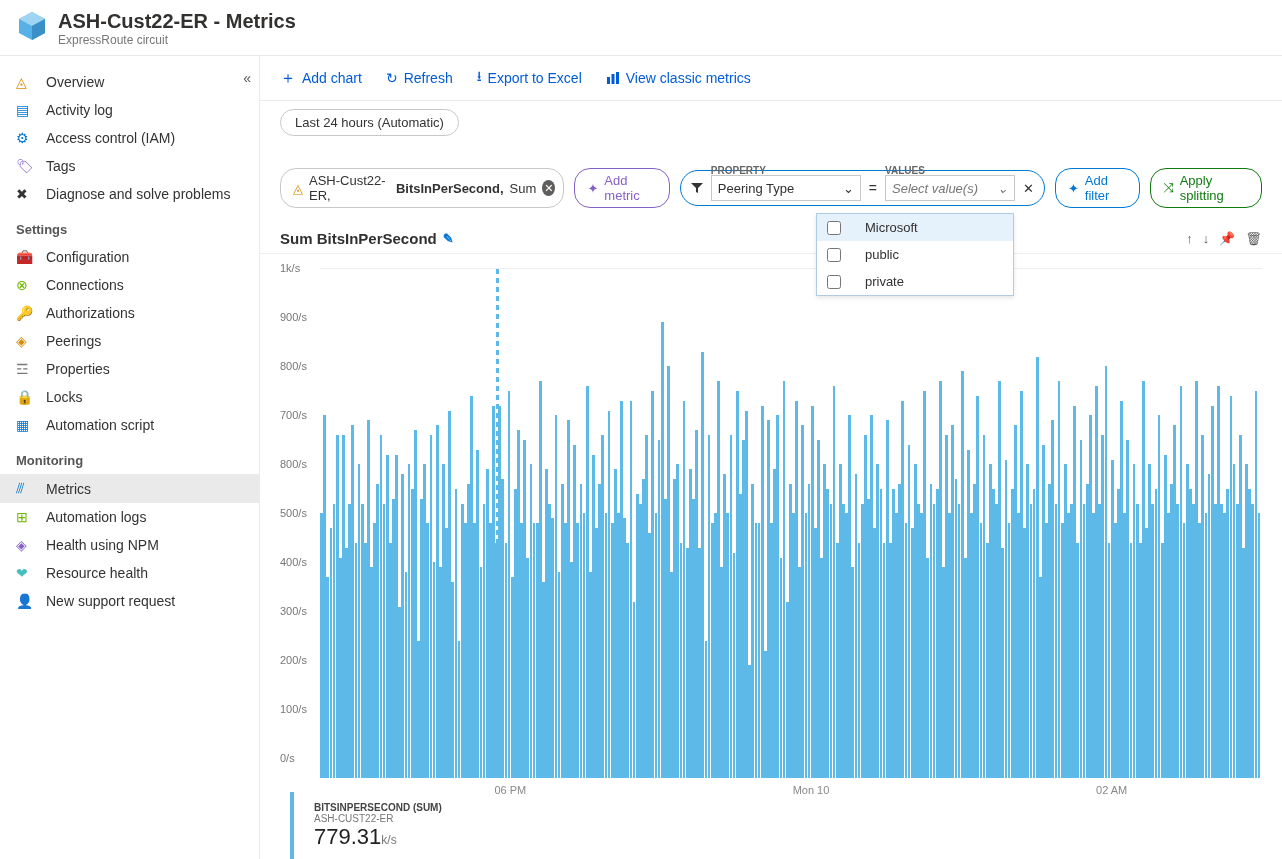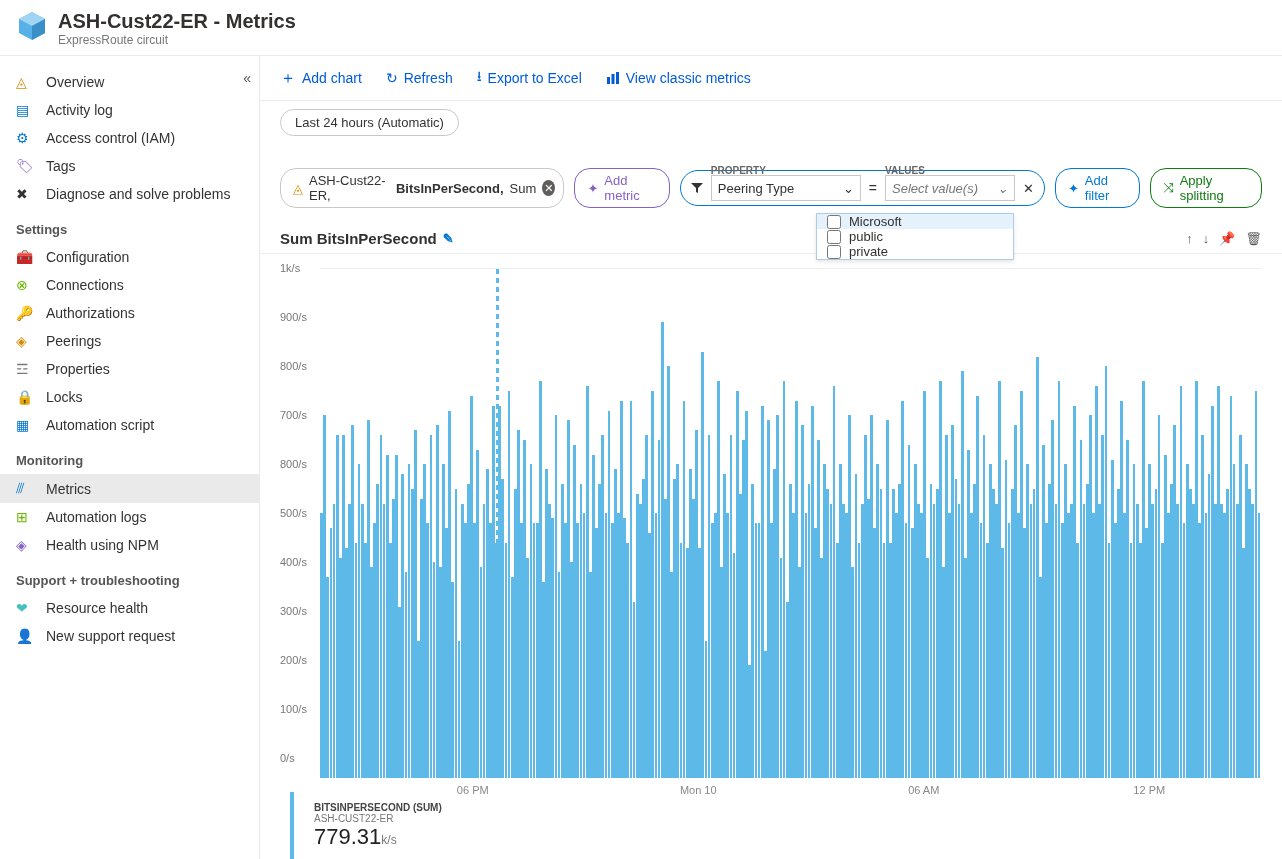--- a/index.html
+++ b/index.html
@@ -40,21 +40,21 @@
 .pill.green{border-color:#107c10;color:#107c10}
 .pill .x{background:#605e5c;color:#fff;border-radius:50%;width:16px;height:16px;display:inline-flex;align-items:center;justify-content:center;font-size:11px;cursor:pointer}
 
 .filterbox{display:flex;align-items:center;gap:8px;border:1px solid #0078d4;border-radius:20px;padding:4px 10px;position:relative}
 .filterbox .lbl{font-size:10px;font-weight:600;color:#666;position:absolute;top:-10px}
 .fsel{border:1px solid #c8c8c8;height:26px;min-width:150px;padding:0 6px;font-size:13px;display:flex;align-items:center;justify-content:space-between;cursor:pointer;background:#fff}
 .fsel.values{min-width:130px;font-style:italic;color:#777}
 .eq{font-size:14px;color:#333}
 
 .dropdown{position:absolute;top:42px;right:30px;width:198px;border:1px solid #b0cbe8;background:#fff;z-index:10;box-shadow:0 2px 4px rgba(0,0,0,.1)}
-.dd-item{display:flex;align-items:center;gap:8px;padding:0 10px;font-size:13px;cursor:pointer}
+.dd-item{display:flex;align-items:center;gap:24px;padding:6px 10px;font-size:13px;cursor:pointer}
 .dd-item:first-child{background:#e5f1fb}
 .dd-item input{width:14px;height:14px}
 
 
 .charthdr{display:flex;align-items:center;justify-content:space-between;padding:6px 20px 6px 20px;border-bottom:1px solid #eee;margin-top:4px}
 .charthdr .ttl{font-size:15px;font-weight:600;display:flex;align-items:center;gap:6px}
 .charthdr .ttl .pen{color:#0078d4;font-size:13px;cursor:pointer}
 .chartacts{display:flex;gap:10px;color:#555}
 .chartacts span{cursor:pointer}
 
@@ -160,21 +160,20 @@
         </div>
         <div class="navitem">
           <span class="ic" style="color:#6bb700">⊞</span>
           <span>Automation logs</span>
         </div>
         <div class="navitem">
           <span class="ic" style="color:#8661c5">◈</span>
           <span>Health using NPM</span>
         </div>
       </div>
-    <div class="navhdr">Support + troubleshooting</div>
     <div id="nav-support">
         <div class="navitem">
           <span class="ic" style="color:#47bfbf">❤</span>
           <span>Resource health</span>
         </div>
         <div class="navitem">
           <span class="ic" style="color:#0078d4">👤</span>
           <span>New support request</span>
         </div>
       </div>
@@ -601,22 +600,21 @@
               <div class="bar" style="height: 64%;"></div>
               <div class="bar" style="height: 59%;"></div>
               <div class="bar" style="height: 56%;"></div>
               <div class="bar" style="height: 79%;"></div>
               <div class="bar" style="height: 54%;"></div>
             </div>
           <div class="hashline"></div>
           <div class="xaxis" id="xaxis">
               <span>06 PM</span>
               <span>Mon 10</span>
-              <span>06 AM</span>
-              <span>12 PM</span>
+              <span>02 AM</span>
             </div>
         </div>
       </div>
     </div>
 
     <div class="legend">
       <div>
         <div class="lbl1">BITSINPERSECOND (SUM)</div>
         <div class="lbl2">ASH-CUST22-ER</div>
         <span class="val">779.31</span><span class="unit">k/s</span>

